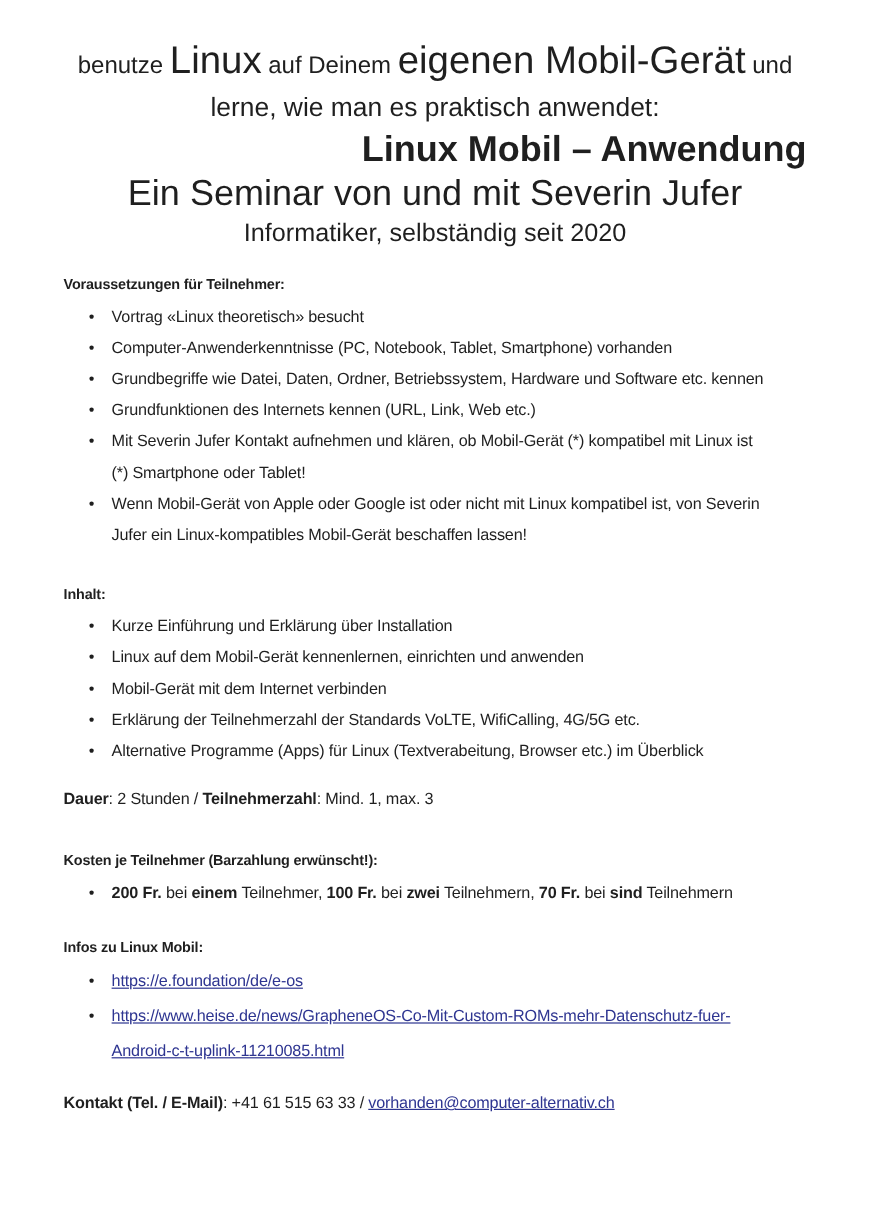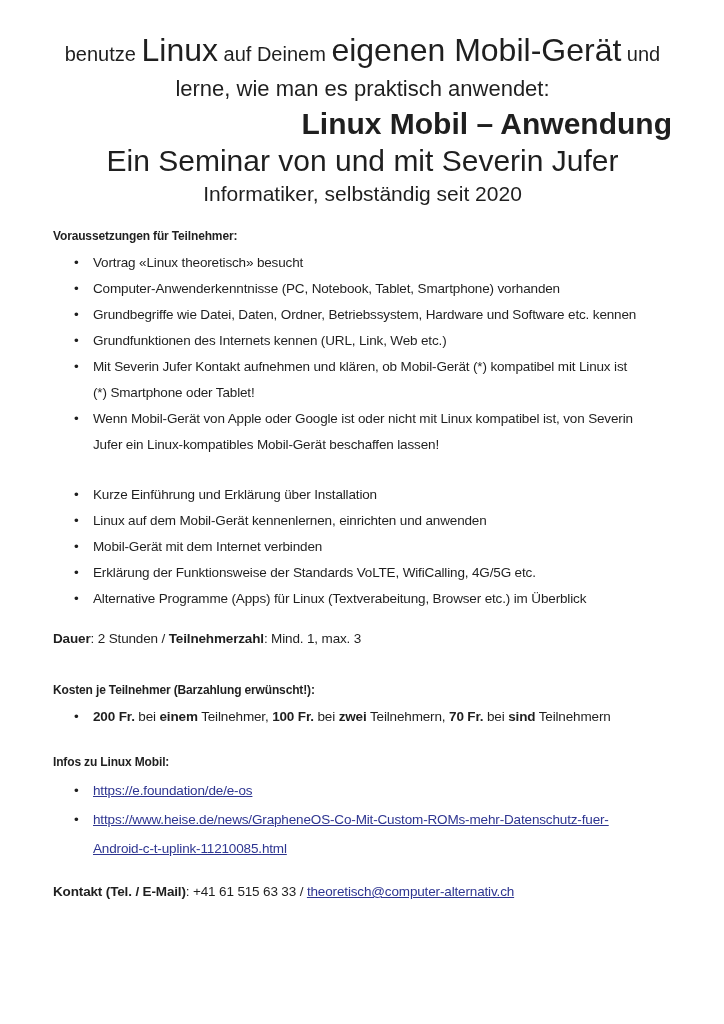--- a/index.html
+++ b/index.html
@@ -98,25 +98,26 @@
       <li>Grundfunktionen des Internets kennen (URL, Link, Web etc.)</li>
       <li>Mit Severin Jufer Kontakt aufnehmen und klären, ob Mobil-Gerät (*) kompatibel mit Linux ist
 (*) Smartphone oder Tablet!</li>
       <li>Wenn Mobil-Gerät von Apple oder Google ist oder nicht mit Linux kompatibel ist, von Severin
 Jufer ein Linux-kompatibles Mobil-Gerät beschaffen lassen!</li>
     </ul>
   </section>
 
 
   <section class="sec-inhalt">
+    <h2>Inhalt:</h2>
     <ul>
       <li>Kurze Einführung und Erklärung über Installation</li>
       <li>Linux auf dem Mobil-Gerät kennenlernen, einrichten und anwenden</li>
       <li>Mobil-Gerät mit dem Internet verbinden</li>
-      <li>Erklärung der Funktionsweise der Standards VoLTE, WifiCalling, 4G/5G etc.</li>
+      <li>Erklärung der Teilnehmerzahl der Standards VoLTE, WifiCalling, 4G/5G etc.</li>
       <li>Alternative Programme (Apps) für Linux (Textverabeitung, Browser etc.) im Überblick</li>
     </ul>
   </section>
 
   <p class="dauer"><span class="bold">Dauer</span><span>: 2 Stunden / </span><span class="bold">Teilnehmerzahl</span><span>: Mind. 1, max. 3</span></p>
 
   <section class="sec-kosten">
     <h2>Kosten je Teilnehmer (Barzahlung erwünscht!):</h2>
     <ul>
       <li><span class="bold">200 Fr.</span><span> bei </span><span class="bold">einem</span><span> Teilnehmer, </span><span class="bold">100 Fr.</span><span> bei </span><span class="bold">zwei</span><span> Teilnehmern, </span><span class="bold">70 Fr.</span><span> bei </span><span class="bold">sind</span><span> Teilnehmern</span></li>
@@ -125,15 +126,15 @@
 
   <section class="sec-infos">
     <h2>Infos zu Linux Mobil:</h2>
     <ul class="links">
       <li><a class="link" href="#">https://e.foundation/de/e-os</a></li>
       <li><a class="link" href="#">https://www.heise.de/news/GrapheneOS-Co-Mit-Custom-ROMs-mehr-Datenschutz-fuer-
 Android-c-t-uplink-11210085.html</a></li>
     </ul>
   </section>
 
-  <p class="kontakt"><span class="bold">Kontakt (Tel. / E-Mail)</span><span>: +41 61 515 63 33 / </span><a href="#" class="link">theoretisch@computer-alternativ.ch</a></p>
+  <p class="kontakt"><span class="bold">Kontakt (Tel. / E-Mail)</span><span>: +41 61 515 63 33 / </span><a href="#" class="link">vorhanden@computer-alternativ.ch</a></p>
 
 </div>
 
 </body></html>

